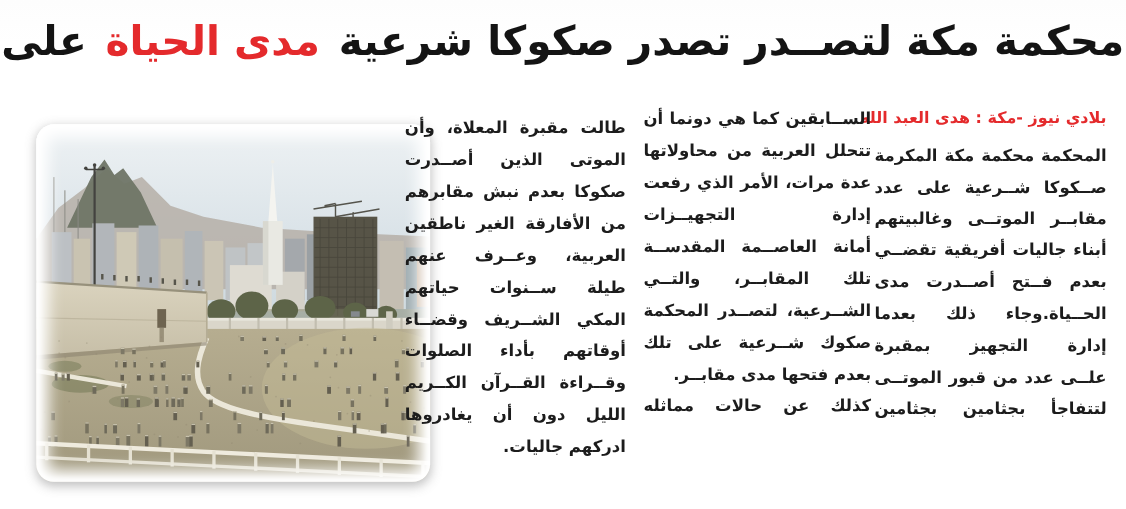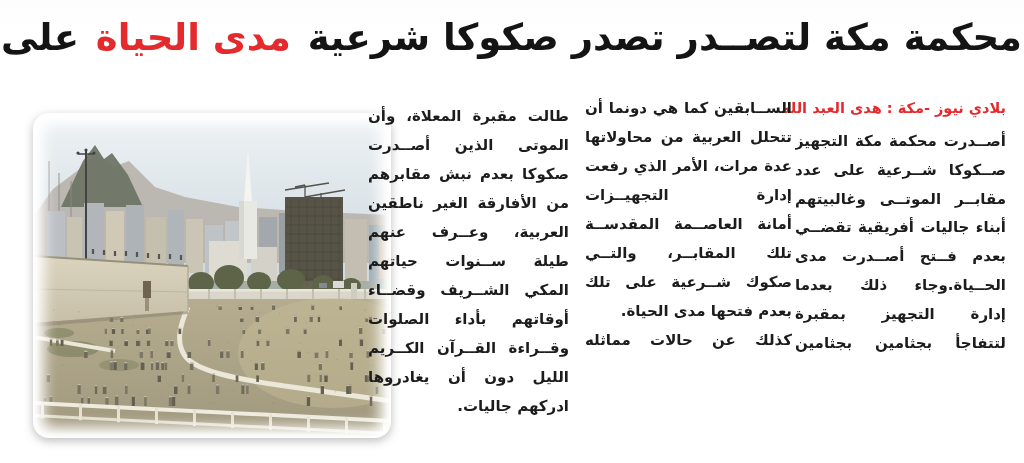--- a/index.html
+++ b/index.html
@@ -447,41 +447,43 @@
             <rect x="312" y="304.6" width="3" height="16"></rect>
             <rect x="350" y="306.5" width="3" height="16"></rect>
           </g>
       </g>
     </svg>
   </div>
 
   <div class="col col1" dir="rtl">
     <div class="byline">بلادي نيوز -مكة : هدى العبد الله</div>
     <div class="lines">
-        <div class="line">أصــدرت محكمة مكة التجهيز</div>
+        <div class="line">المحكمة محكمة مكة المكرمة</div>
         <div class="line">صــكوكا شــرعية على عدد من</div>
         <div class="line">مقابــر الموتــى وغالبيتهم من</div>
         <div class="line">أبناء جاليات أفريقية تقضــي</div>
         <div class="line">بعدم فــتح أصــدرت مدى</div>
         <div class="line">الحــياة.وجاء ذلك بعدما وقفت</div>
         <div class="line">إدارة التجهيز بمقبرة الشــرائع</div>
+        <div class="line">علــى عدد من قبور الموتــى</div>
         <div class="line">لتتفاجأ بجثامين بجثامين</div>
       </div>
   </div>
 
   <div class="col col2" dir="rtl">
     <div class="lines">
         <div class="line">الســابقين كما هي دونما أن</div>
         <div class="line">تتحلل العربية من محاولاتها</div>
         <div class="line">عدة مرات، الأمر الذي رفعت معه</div>
         <div class="line">إدارة التجهيــزات لمــرجعيتها</div>
         <div class="line">أمانة العاصــمة المقدســة بحال</div>
         <div class="line">تلك المقابــر، والتــي بدورها</div>
+        <div class="line">الشــرعية، لتصــدر المحكمة</div>
         <div class="line">صكوك شــرعية على تلك المقابر</div>
-        <div class="line para-end">بعدم فتحها مدى الحياة.</div>
+        <div class="line para-end">بعدم فتحها مدى مقابــر.</div>
         <div class="line">كذلك عن حالات مماثله أيضــا</div>
       </div>
   </div>
 
   <div class="col col3" dir="rtl">
     <div class="lines">
         <div class="line">طالت مقبرة المعلاة، وأن غالبية</div>
         <div class="line">الموتى الذين أصــدرت المحكمة</div>
         <div class="line">صكوكا بعدم نبش مقابرهم هم</div>
         <div class="line">من الأفارقة الغير ناطقين باللغة</div>

